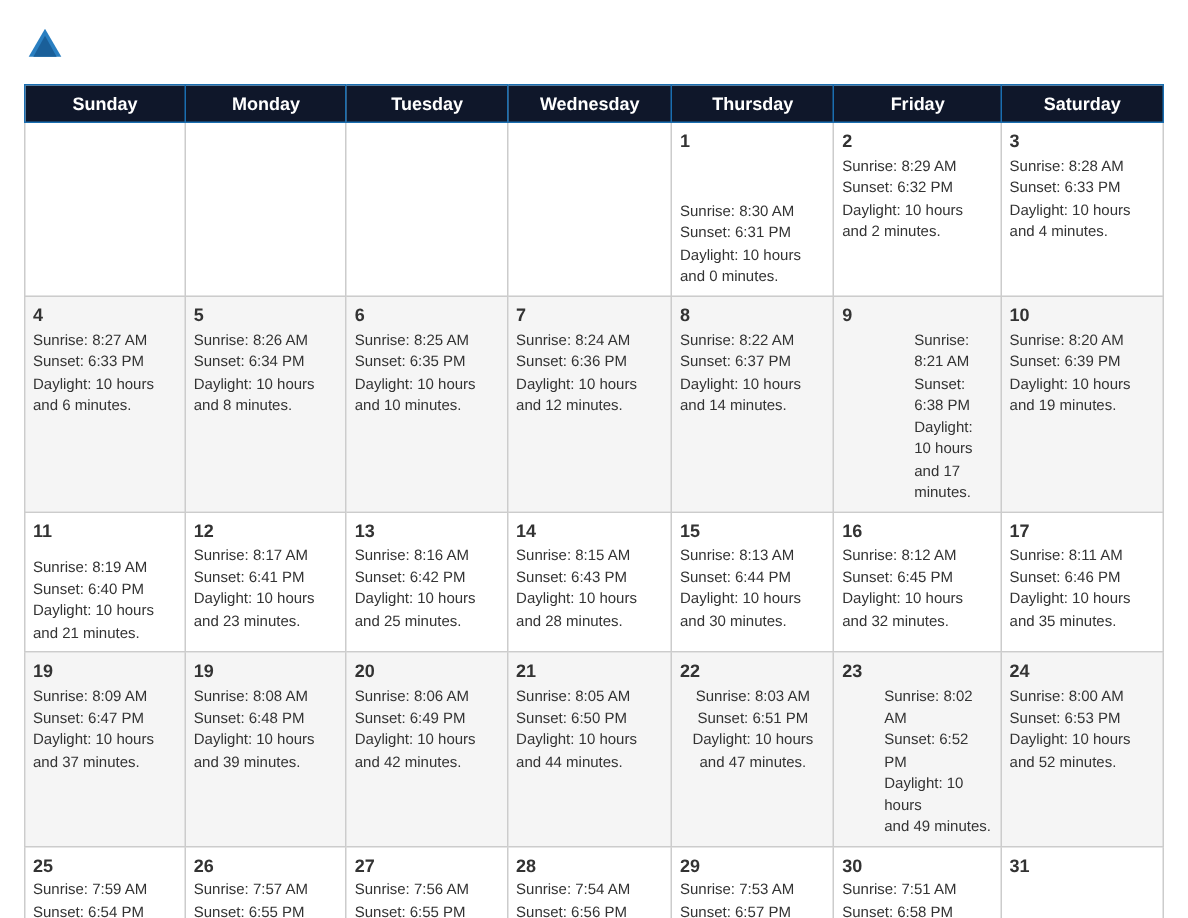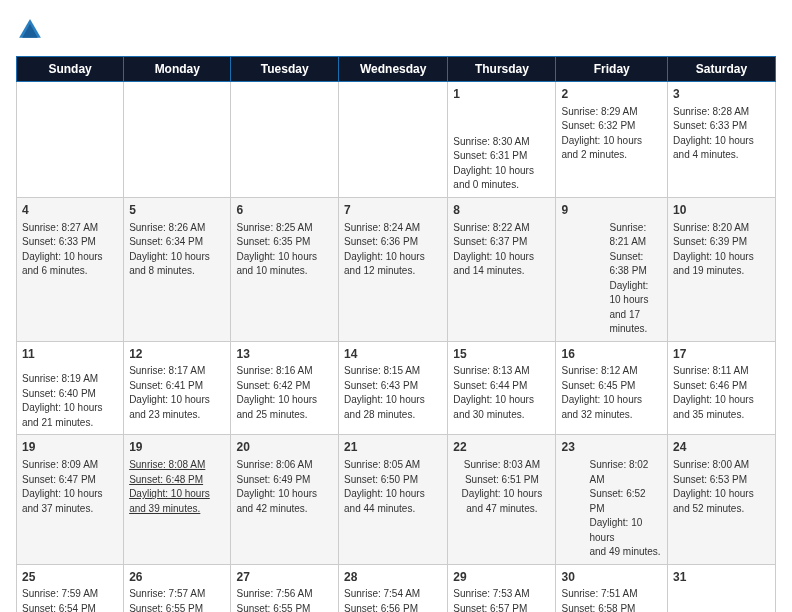--- a/index.html
+++ b/index.html
@@ -261,21 +261,21 @@
       <tr>
         <td class="filled">
           <span class="day-num">19</span>
           <div class="day-info" style="white-space: pre-line;">Sunrise: 8:09 AM
 Sunset: 6:47 PM
 Daylight: 10 hours
 and 37 minutes.</div>
         </td>
         <td class="filled">
           <span class="day-num">19</span>
-          <div class="day-info" style="white-space: pre-line; text-decoration: underline;">Sunrise: 8:08 AM
+          <div class="day-info" style="white-space: pre-line;">Sunrise: 8:08 AM
 Sunset: 6:48 PM
 Daylight: 10 hours
 and 39 minutes.</div>
         </td>
         <td class="filled">
           <span class="day-num">20</span>
           <div class="day-info" style="white-space: pre-line;">Sunrise: 8:06 AM
 Sunset: 6:49 PM
 Daylight: 10 hours
 and 42 minutes.</div>

